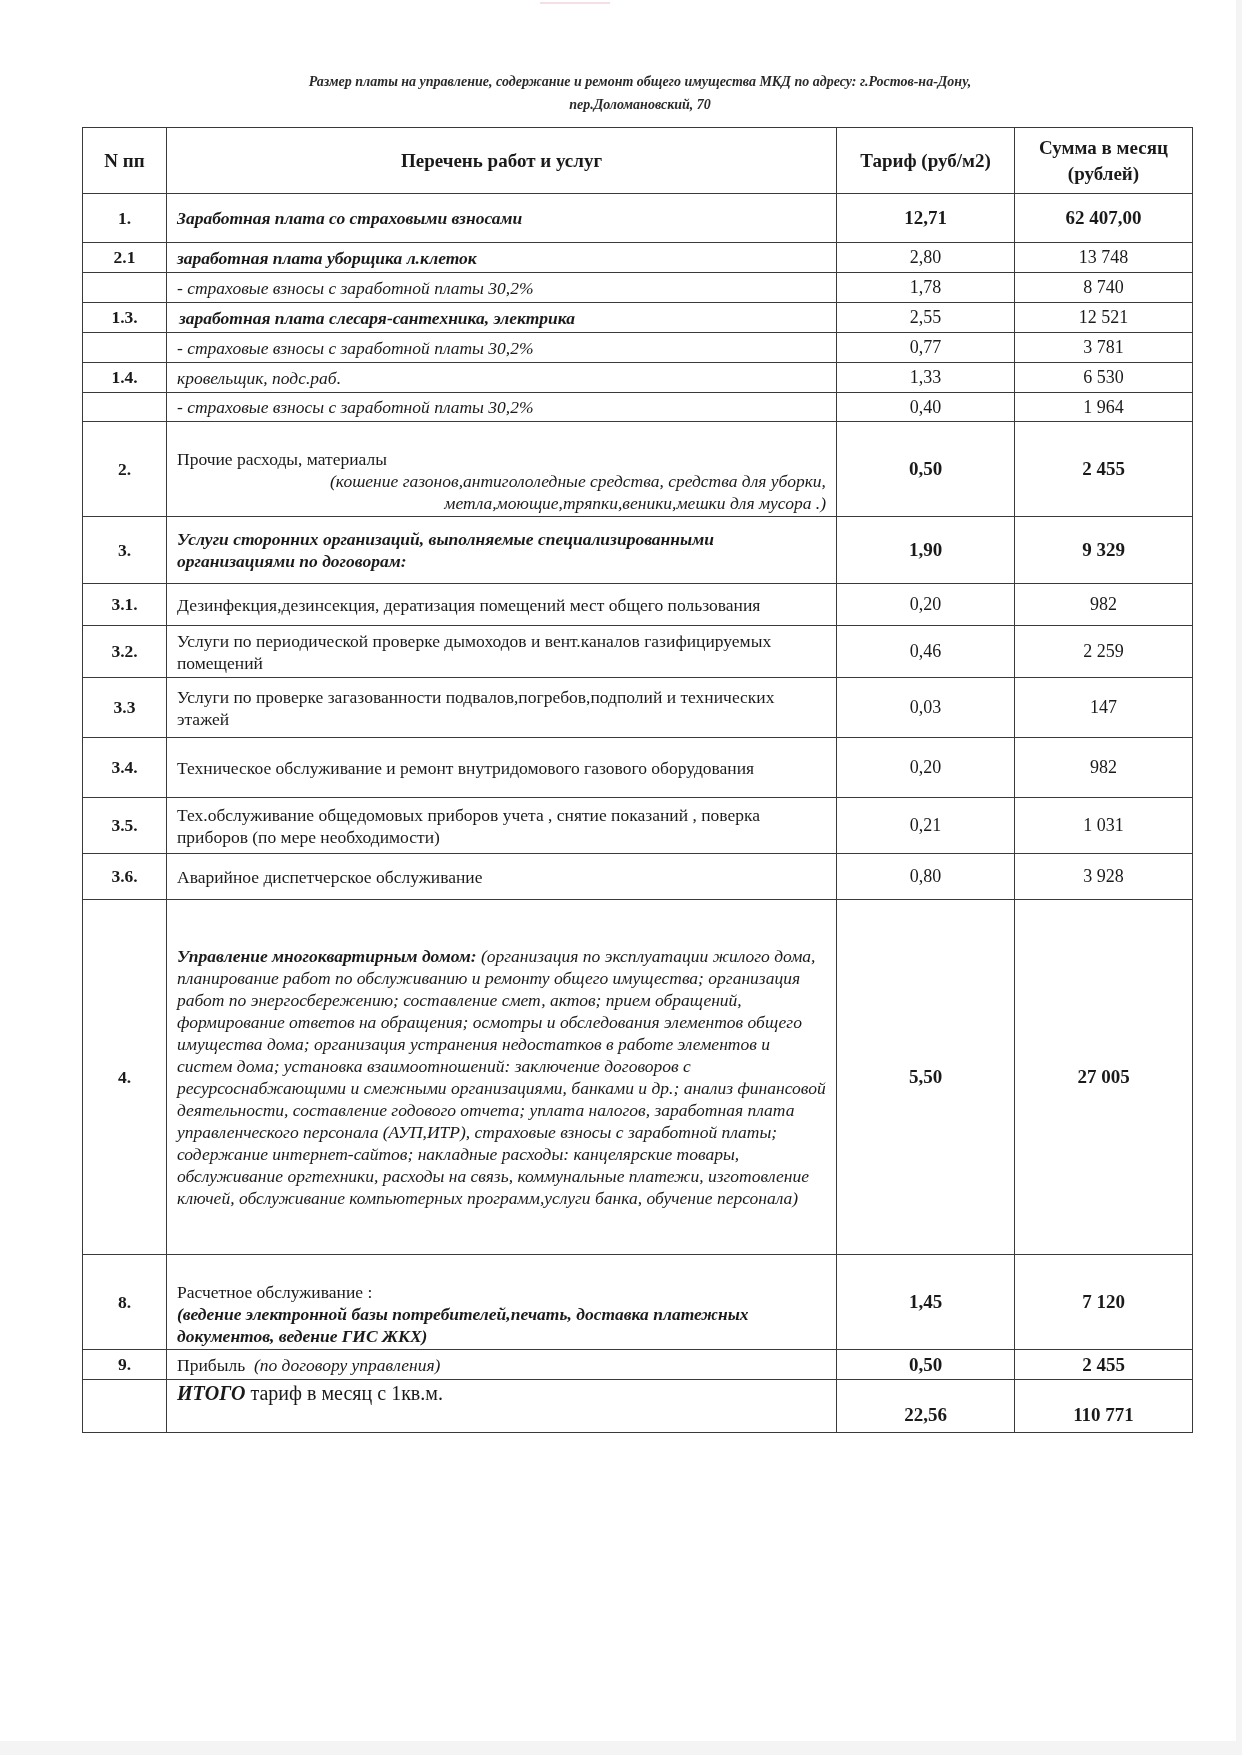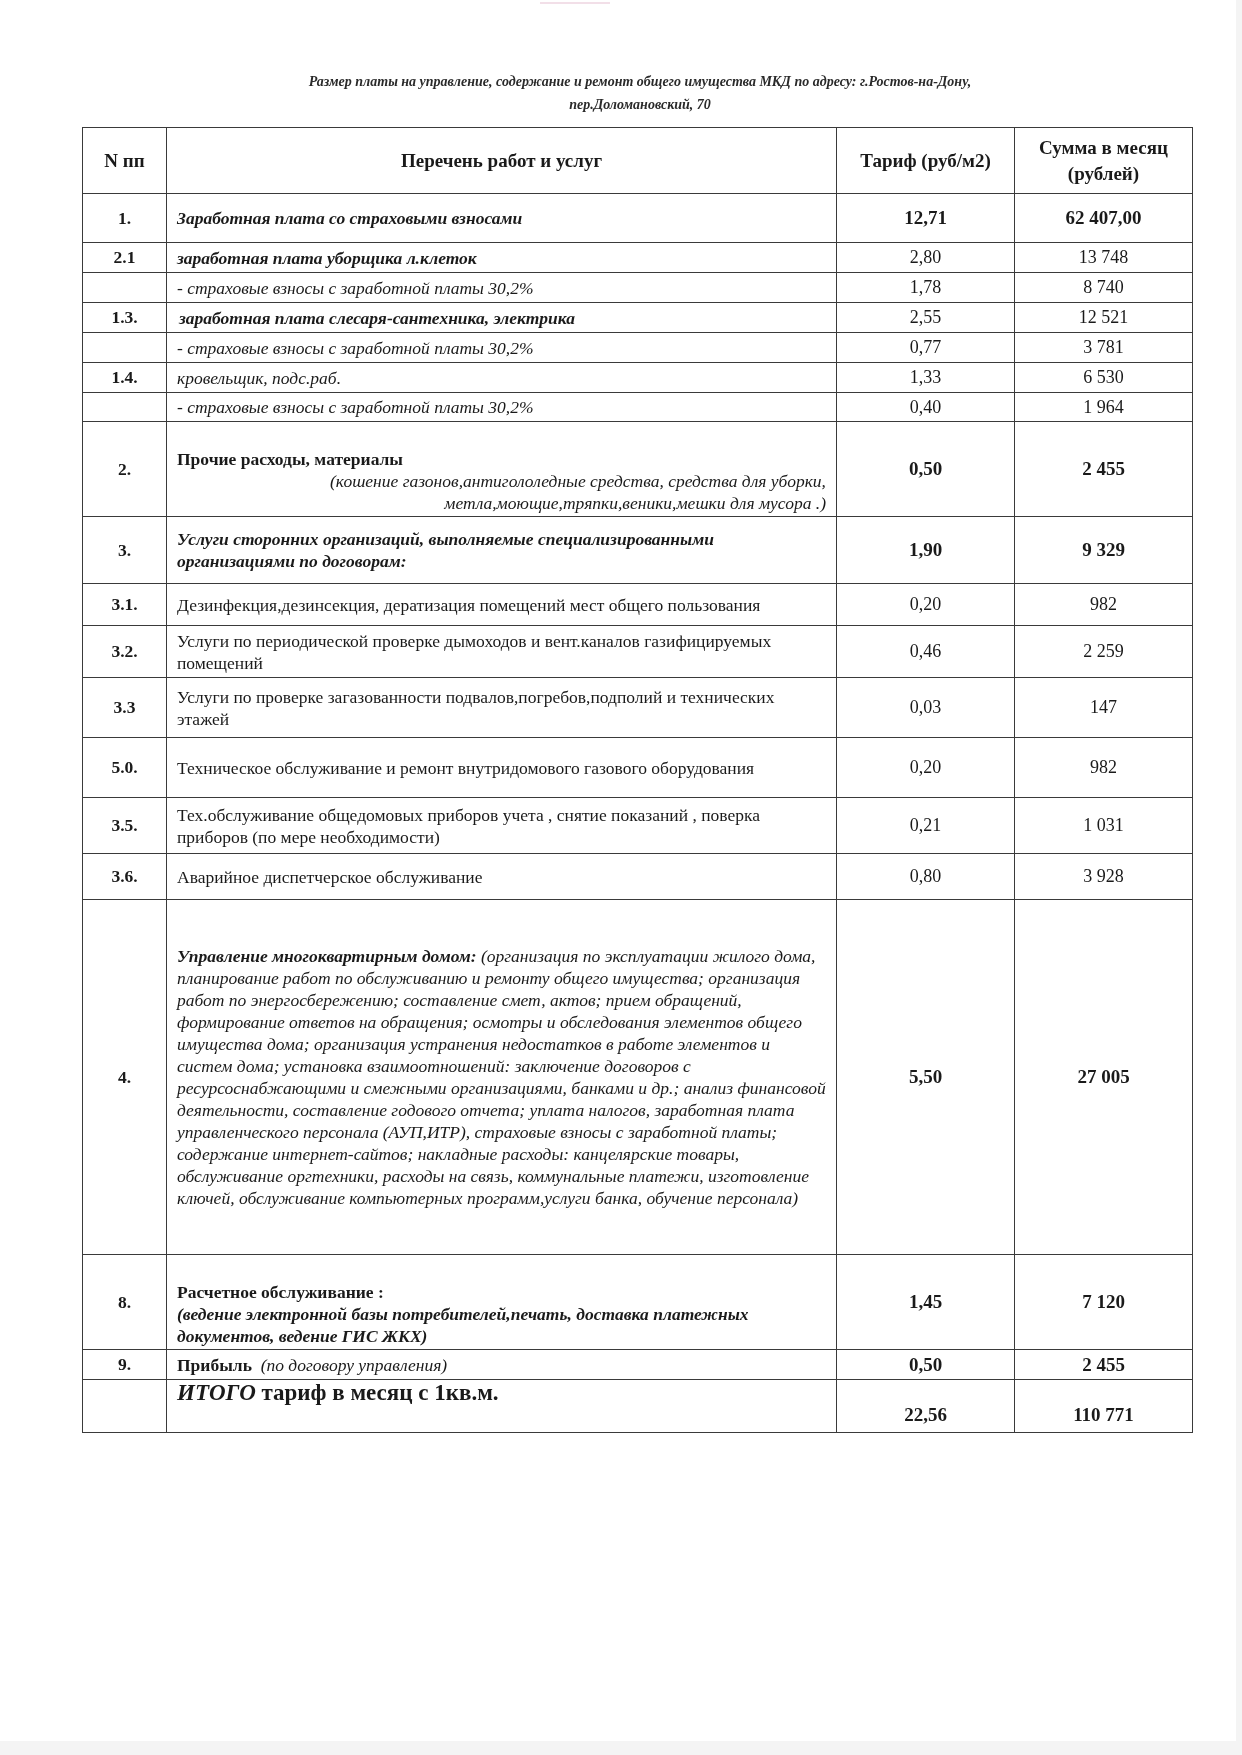--- a/index.html
+++ b/index.html
@@ -18,21 +18,21 @@
   th.h-desc { vertical-align: top; padding-top: 8px; }
   th.h-tar { vertical-align: top; padding-top: 8px; }
   th.h-sum { line-height: 26px; }
   td.num { text-align: center; font-size: 17.5px; font-weight: bold; }
   td.num.b { font-weight: bold; }
   td.desc { font-size: 17.5px; line-height: 22px; text-align: left; }
   td.val { text-align: center; font-size: 18px; }
   td.val.b { font-weight: bold; font-size: 19px; }
   .it { font-style: italic; text-align: right; }
   .bit { font-style: italic; font-weight: bold; }
-  .bold { font-weight: bold; margin-top: 24px; }
+  .bold { font-weight: normal; margin-top: 24px; }
   .sub { padding-left: 12px !important; }
   .long { text-align: justify; font-style: italic; line-height: 21px; font-size: 17.5px; }
   .valign-bottom { vertical-align: bottom !important; padding-bottom: 6px !important; }
   .desc-top { vertical-align: top !important; }
 </style>
 </head>
 <body>
 
 <div class="scan-mark"></div>
 <div class="page-edge"></div>
@@ -143,21 +143,21 @@
   </tr>
 
   <tr style="height:60px">
     <td class="num">3.3</td>
     <td class="desc">Услуги по проверке загазованности подвалов,погребов,подполий и технических этажей</td>
     <td class="val">0,03</td>
     <td class="val">147</td>
   </tr>
 
   <tr style="height:60px">
-    <td class="num">5.0.</td>
+    <td class="num">3.4.</td>
     <td class="desc">Техническое обслуживание и ремонт  внутридомового газового оборудования</td>
     <td class="val">0,20</td>
     <td class="val">982</td>
   </tr>
 
   <tr style="height:56px">
     <td class="num">3.5.</td>
     <td class="desc">Тех.обслуживание общедомовых приборов учета , снятие показаний , поверка приборов (по мере необходимости)</td>
     <td class="val">0,21</td>
     <td class="val">1 031</td>
@@ -189,18 +189,18 @@
 
   <tr style="height:30px">
     <td class="num b">9.</td>
     <td class="desc"><span class="bold">Прибыль</span><span class="it" style="white-space:pre">  (по договору управления)</span></td>
     <td class="val b">0,50</td>
     <td class="val b">2 455</td>
   </tr>
 
   <tr style="height:53px">
     <td class="num"></td>
-    <td class="desc desc-top" style="font-size:23px"><span class="bit">ИТОГО</span><span class="bold" style="white-space:pre"> тариф в месяц с 1кв.м.</span></td>
+    <td class="desc desc-top" style="font-size:20px"><span class="bit">ИТОГО</span><span class="bold" style="white-space:pre"> тариф в месяц с 1кв.м.</span></td>
     <td class="val b valign-bottom">22,56</td>
     <td class="val b valign-bottom">110 771</td>
   </tr>
 </tbody>
   </table>
 
 </body></html>

